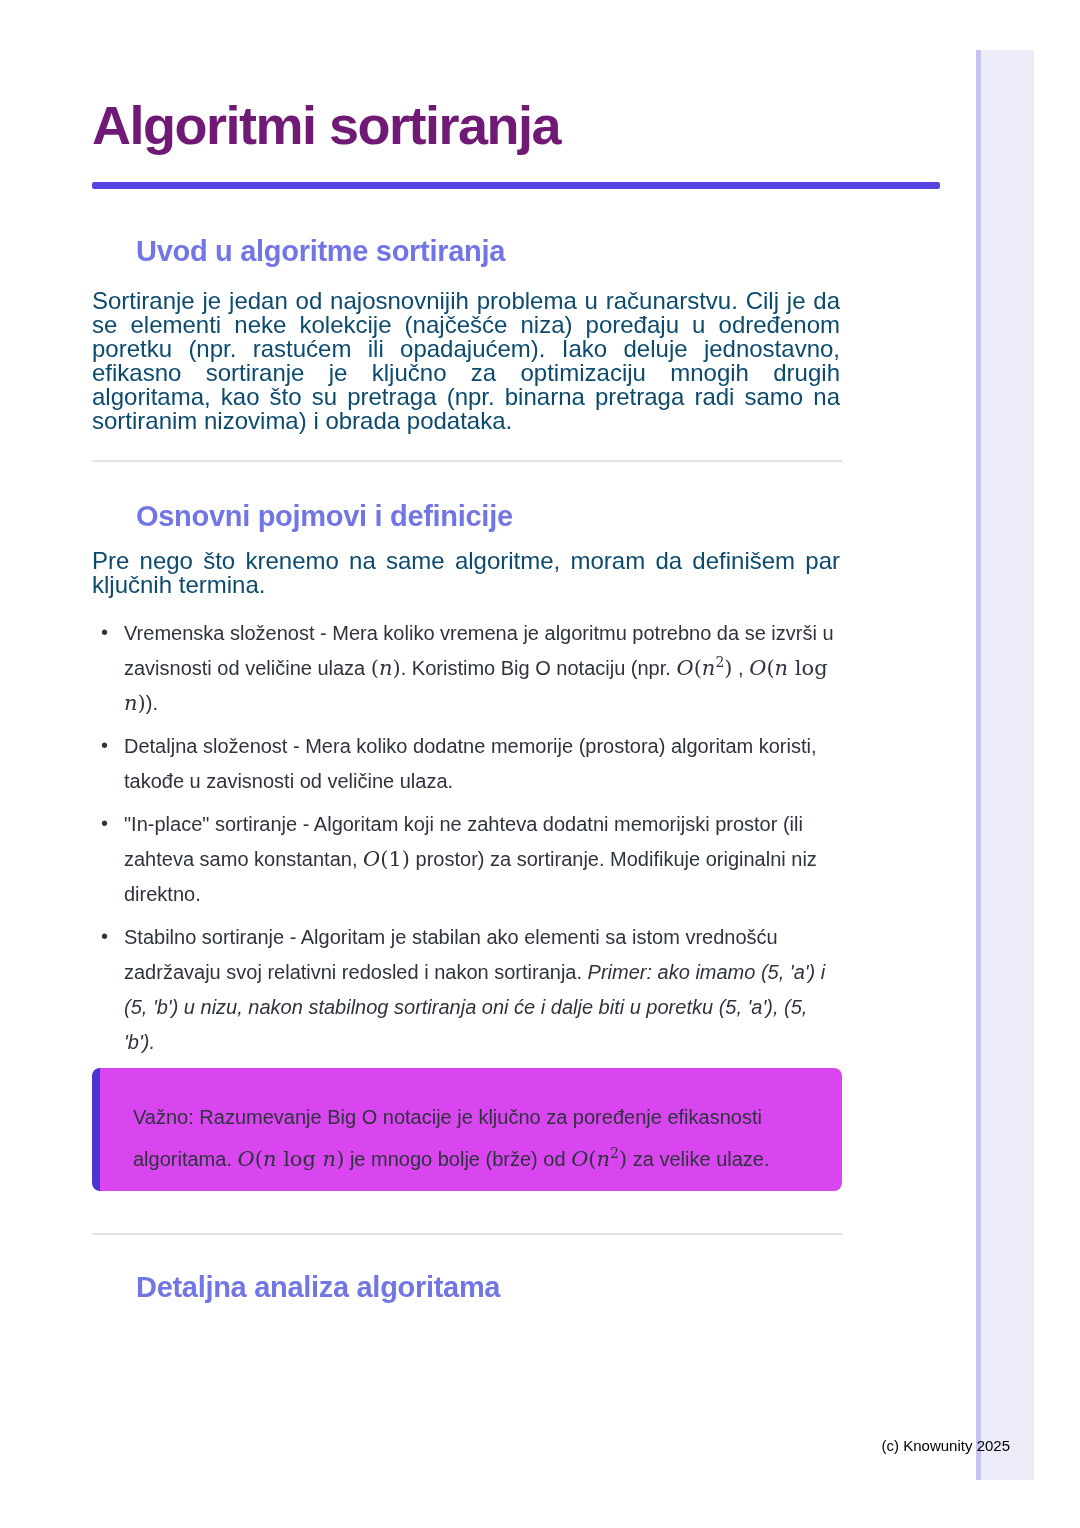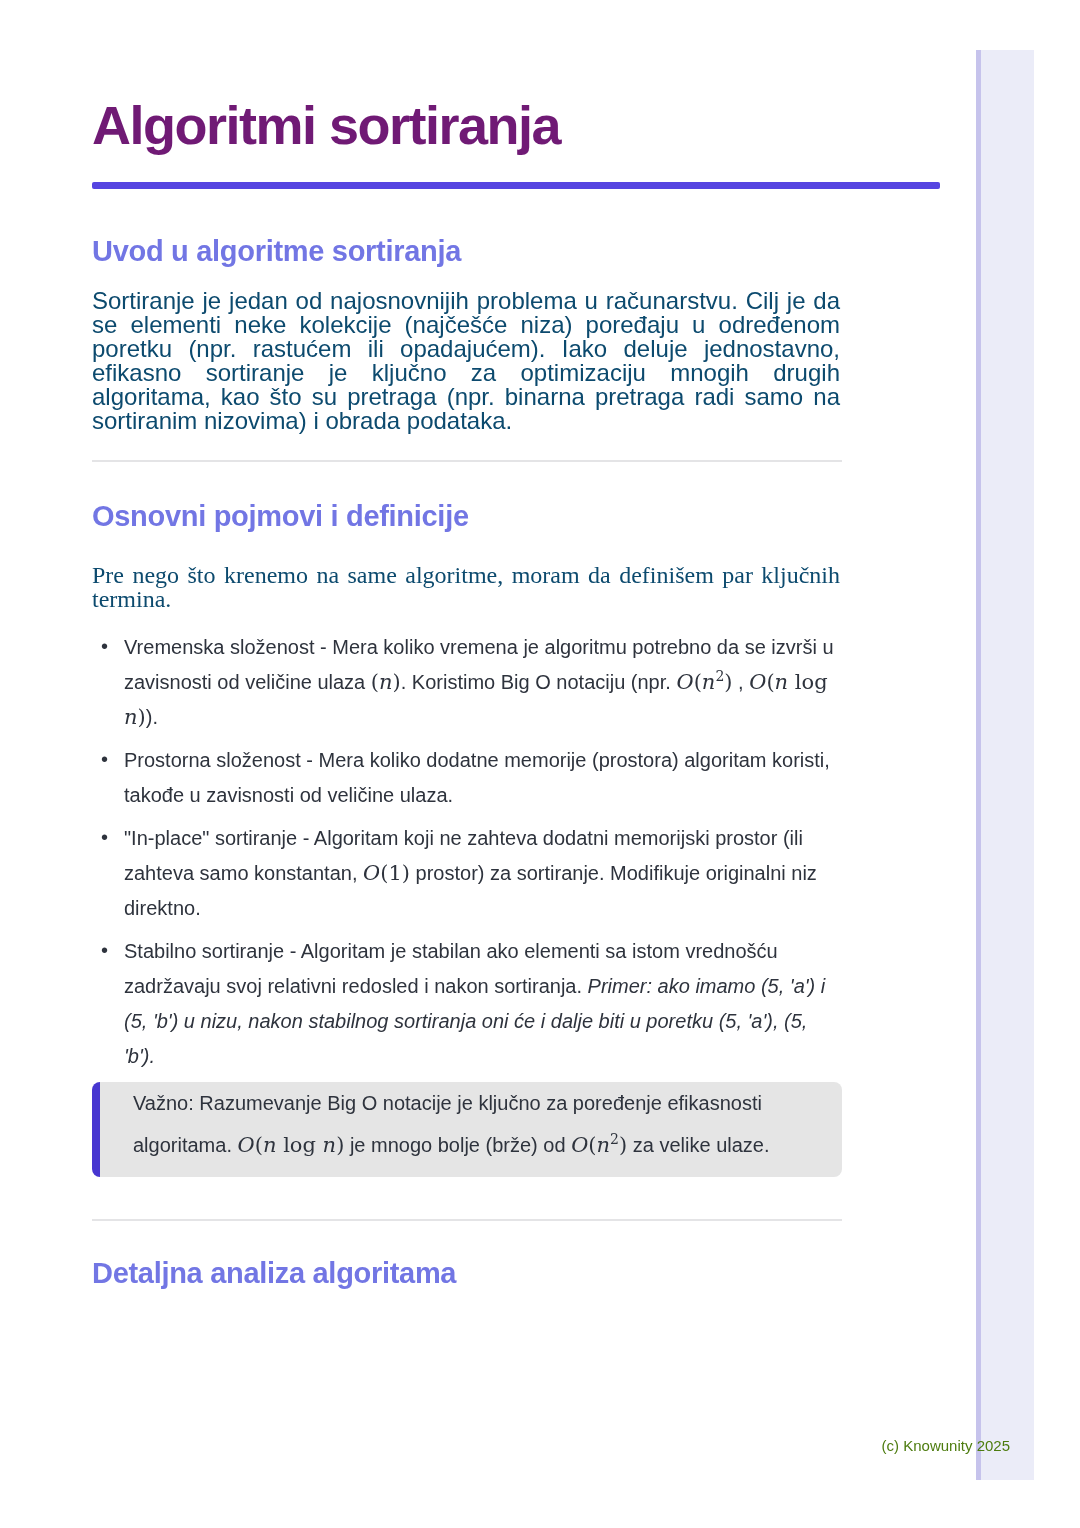--- a/index.html
+++ b/index.html
@@ -15,49 +15,49 @@
     position:absolute; left:976px; top:50px; width:58px; height:1430px;
     background:#ebecf8; border-left:5px solid #c6c3ec; z-index:1;
   }
   .content { position:absolute; left:92px; top:0; width:848px; z-index:0; }
   .doc-title {
     margin-top:94px; font-size:54px; line-height:62px; font-weight:bold;
     color:#701a75; letter-spacing:-1.5px;
   }
   .title-rule { margin-top:26px; width:848px; height:7px; background:#5645e1; border-radius:2px; }
   .section-heading {
-    font-size:29px; line-height:38px; font-weight:bold; color:#7276e4; letter-spacing:-0.3px;
+    font-size:29px; line-height:38px; font-weight:bold; color:#7276e4; letter-spacing:-0.3px;margin-left:44px;
   }
   .sh-1 { margin-top:43px; }
   .sh-2 { margin-top:35px; }
   .sh-3 { margin-top:33px; }
   .body-par { width:748px; font-size:24px; line-height:24px; text-align:justify; color:#0c4a6e; }
   .par-1 { margin-top:19px; }
-  .par-2 { margin-top:28px;font-family:Liberation Serif, serif; }
+  .par-2 { margin-top:14px; }
   .par-3 { margin-top:20px; }
   .divider { width:750px; height:2px; background:#e4e4e6; }
   .div-1 { margin-top:27px; }
   .div-2 { margin-top:42px; }
   .term-list { list-style:none; width:748px; margin-top:19px; }
   .term-item { position:relative; padding-left:32px; font-size:20px; line-height:35px; margin-bottom:8px; color:#2e333d; }
   .term-item .marker { position:absolute; left:9px; top:-1px; font-size:20px; }
   .seg-b { font-weight:normal; }
   .seg-i { font-style:italic; }
   .seg-m  { font-family:"DejaVu Serif", serif; font-style:italic; font-size:21px; }
   .seg-mu { font-family:"DejaVu Serif", serif; font-size:21px; }
   sup.seg-mu { font-size:14px; line-height:0; vertical-align:super; }
   .callout {
-    margin-top:8px; width:750px; background:#e5e5e5;
+    margin-top:8px; width:750px; background:#d946ef;
     border-left:8px solid #4736d0; border-radius:8px;
-    padding:0 30px 11px 33px;
+    padding:28px 30px 11px 33px;
     font-size:20px; line-height:42px; color:#2e333d;
   }
   .copyright-footer {
     position:absolute; top:1437px; left:0; width:1010px;
-    text-align:right; font-size:15px; color:#4d7c0f; z-index:2;
+    text-align:right; font-size:15px; color:#000000; z-index:2;
   }
 </style>
 </head>
 <body>
 
 <div class="side-bar"></div>
 
 <div class="content">
 
   <h1 class="doc-title">Algoritmi sortiranja</h1>
@@ -71,21 +71,21 @@
   <h2 class="section-heading sh-2">Osnovni pojmovi i definicije</h2>
   <p class="body-par par-2">Pre nego što krenemo na same algoritme, moram da definišem par ključnih termina.</p>
 
   <ul class="term-list">
     <li class="term-item">
       <span class="marker">•</span>
       <span><span class="seg-b">Vremenska složenost</span><span> - Mera koliko vremena je algoritmu potrebno da se izvrši u zavisnosti od veličine ulaza </span><span class="seg-mu">(</span><span class="seg-m">n</span><span class="seg-mu">)</span><span>. Koristimo </span><span class="seg-b">Big O notaciju</span><span> (npr. </span><span class="seg-m">O</span><span class="seg-mu">(</span><span class="seg-m">n</span><sup class="seg-mu">2</sup><span class="seg-mu">)</span><span> , </span><span class="seg-m">O</span><span class="seg-mu">(</span><span class="seg-m">n</span><span class="seg-mu"> log </span><span class="seg-m">n</span><span class="seg-mu">)</span><span>).</span></span>
     </li>
     <li class="term-item">
       <span class="marker">•</span>
-      <span><span class="seg-b">Prostorna složenost</span><span> - Mera koliko dodatne memorije (prostora) algoritam koristi, takođe u zavisnosti od veličine ulaza.</span></span>
+      <span><span class="seg-b">Detaljna složenost</span><span> - Mera koliko dodatne memorije (prostora) algoritam koristi, takođe u zavisnosti od veličine ulaza.</span></span>
     </li>
     <li class="term-item">
       <span class="marker">•</span>
       <span><span class="seg-b">"In-place" sortiranje</span><span> - Algoritam koji ne zahteva dodatni memorijski prostor (ili zahteva samo konstantan, </span><span class="seg-m">O</span><span class="seg-mu">(1)</span><span> prostor) za sortiranje. Modifikuje originalni niz direktno.</span></span>
     </li>
     <li class="term-item">
       <span class="marker">•</span>
       <span><span class="seg-b">Stabilno sortiranje</span><span> - Algoritam je stabilan ako elementi sa istom vrednošću zadržavaju svoj relativni redosled i nakon sortiranja. </span><span class="seg-i">Primer: ako imamo (5, 'a') i (5, 'b') u nizu, nakon stabilnog sortiranja oni će i dalje biti u poretku (5, 'a'), (5, 'b').</span></span>
     </li>
   </ul>

